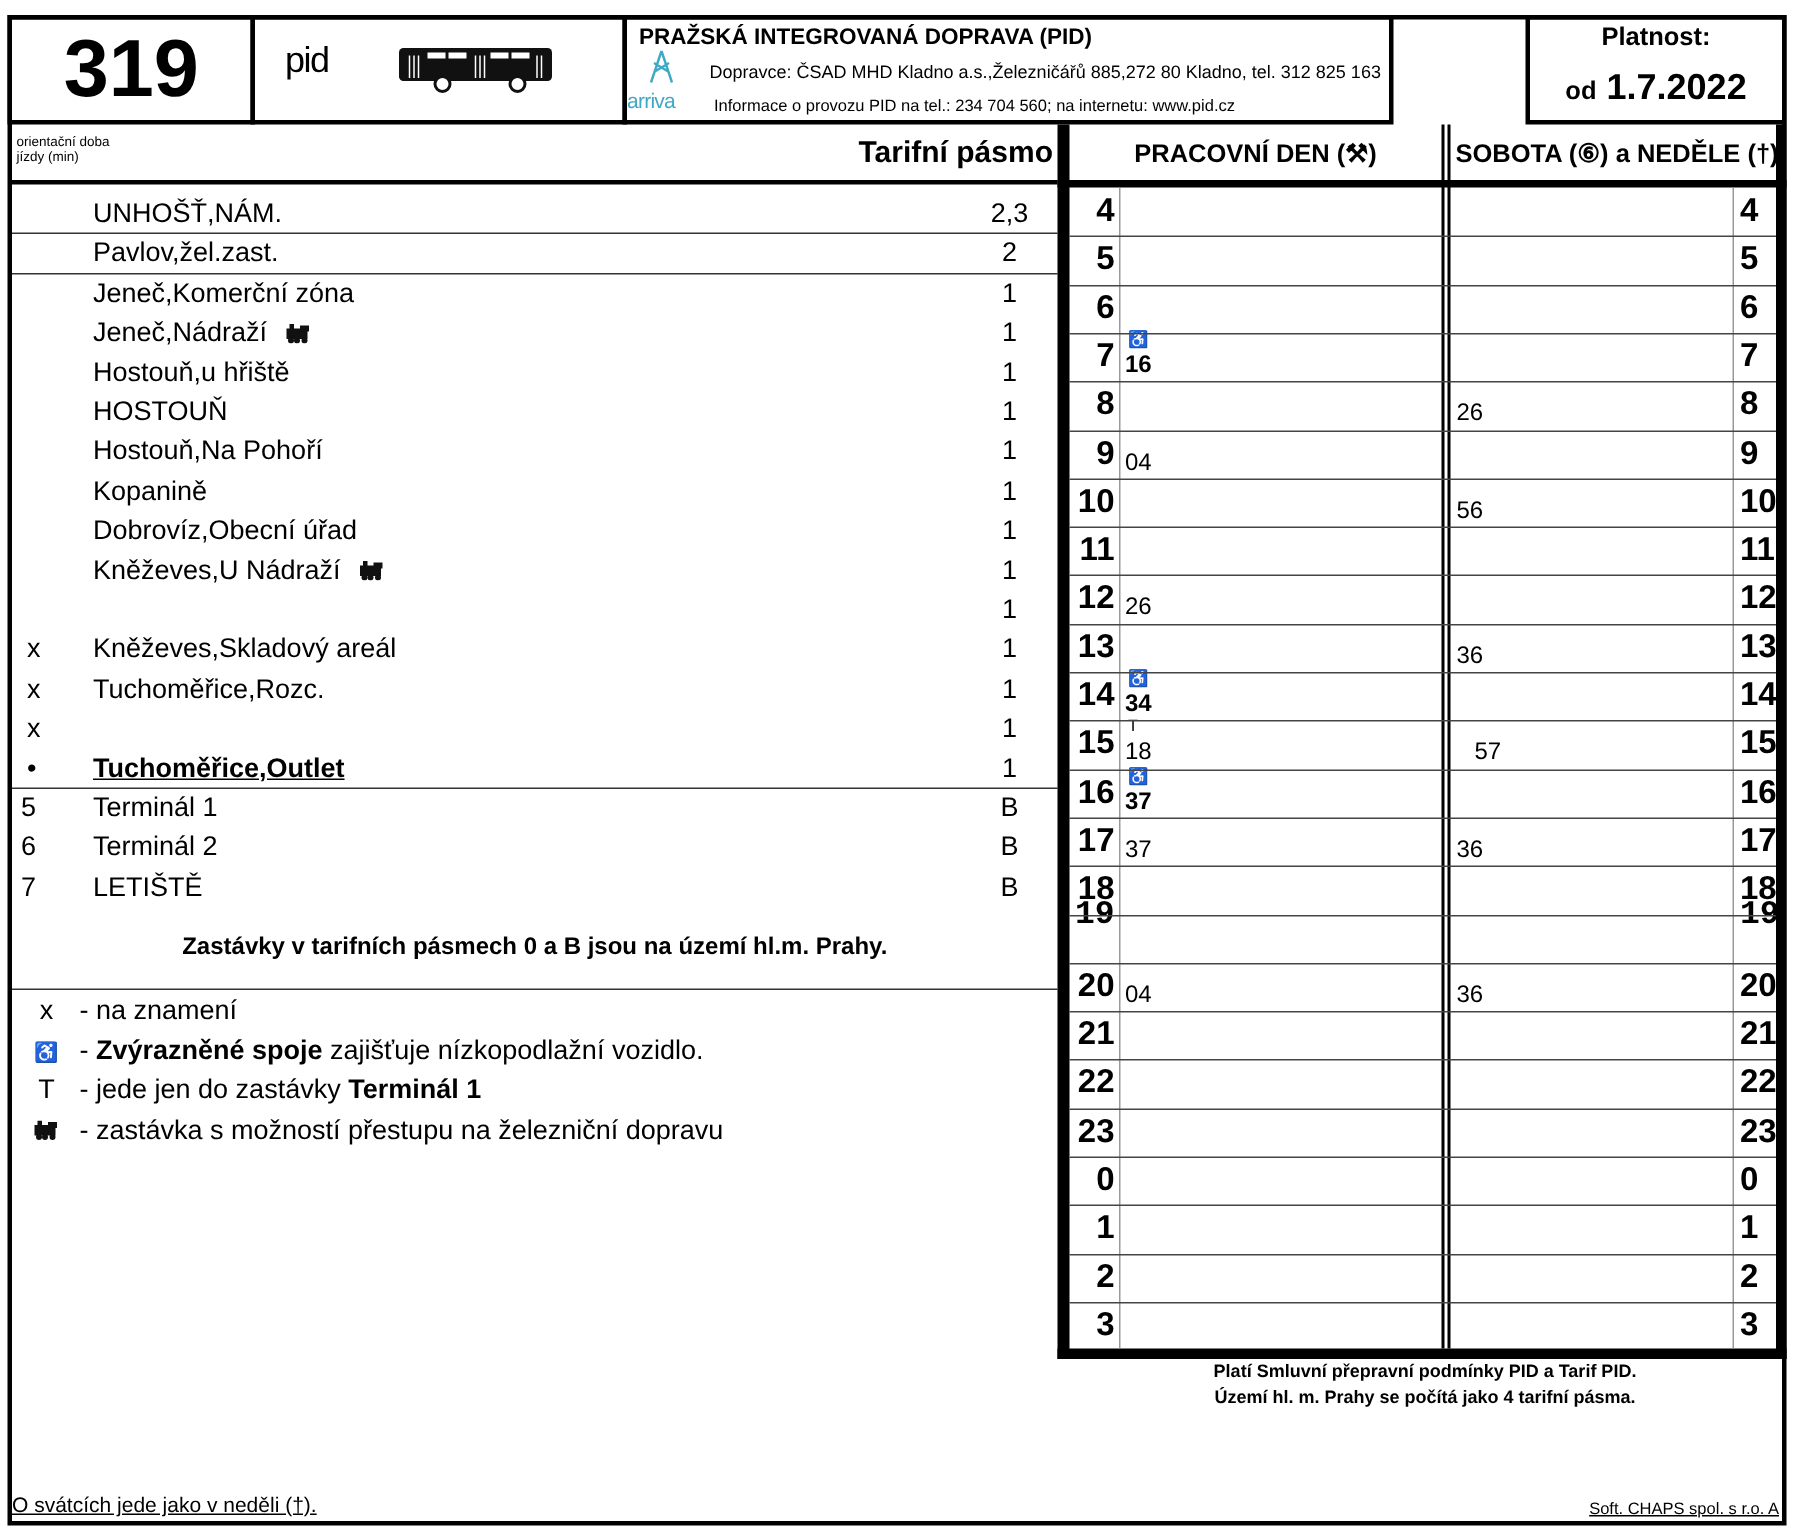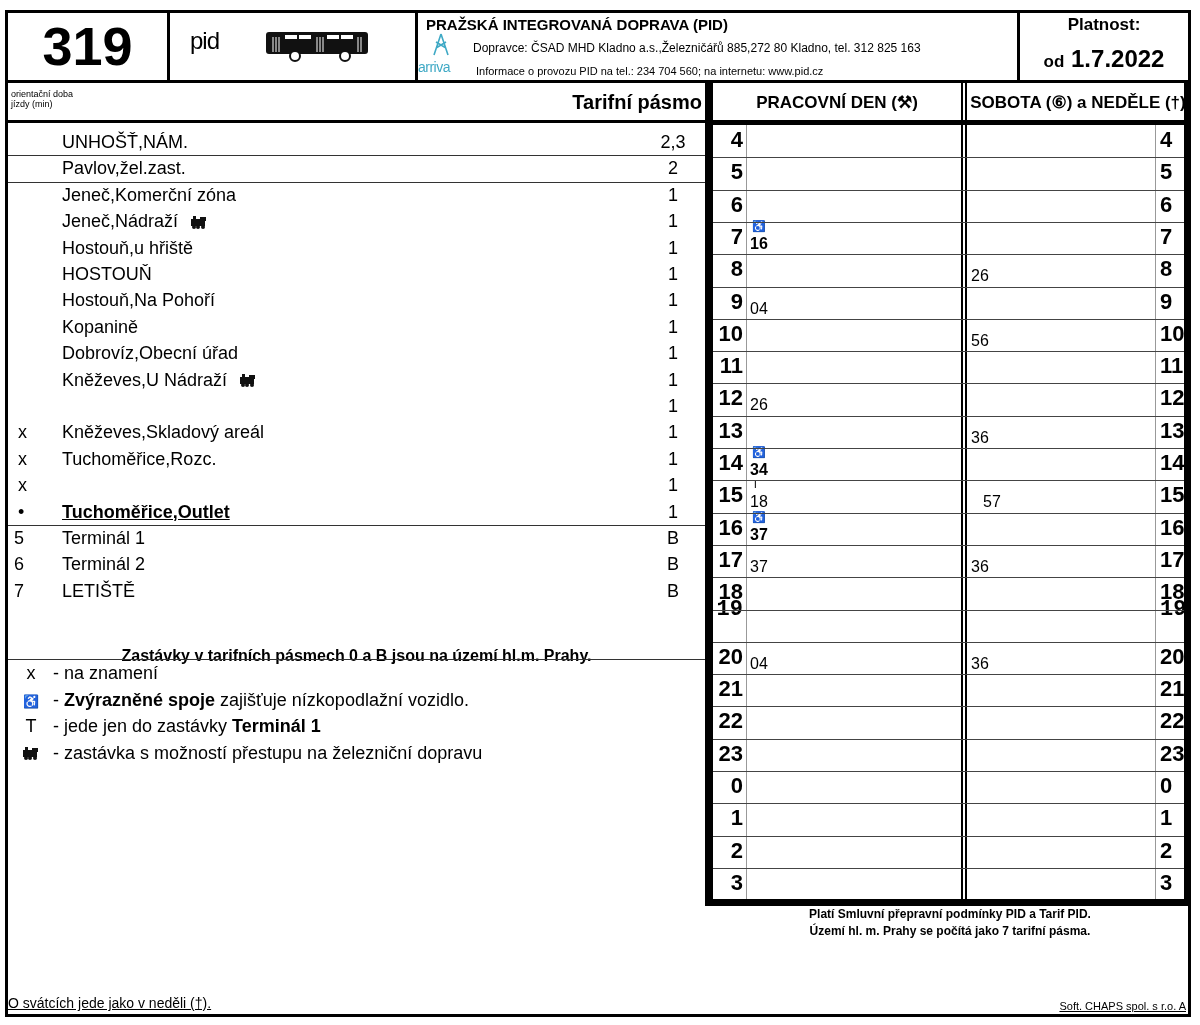--- a/index.html
+++ b/index.html
@@ -4,21 +4,21 @@
 <style>
   html, body { margin:0; padding:0; background:#fff; }
   body { width:1200px; height:1025px; position:relative; font-family:"Liberation Sans", sans-serif; color:#000; overflow:hidden; }
   .abs { position:absolute; }
   
   #frame { left:5px; top:10px; width:1186px; height:1007px; border:3px solid #000; box-sizing:border-box; }
   
   .hbox { position:absolute; border:3px solid #000; box-sizing:border-box; top:10px; height:73px; }
   #h-line { left:5px; width:165px; font-weight:bold; font-size:54px; text-align:center; line-height:66px; }
   #h-pid { left:167px; width:251px; }
-  #h-info { left:415px; width:605px; }
+  #h-info { left:415px; width:514px; }
   #h-valid { left:1017px; width:174px; text-align:center; }
   .pidlogo { position:absolute; left:20px; top:14px; font-weight:normal; font-size:24px; letter-spacing:-1px; }
   .bus { position:absolute; left:95px; top:16px; }
   .info-title { position:absolute; left:8px; top:3px; font-weight:bold; font-size:15px; }
   .info-l1 { position:absolute; left:55px; top:28px; font-size:12px; }
   .info-l2 { position:absolute; left:54px; top:52px; font-size:11px; }
   .arriva { position:absolute; left:0px; top:46px; font-size:14px; color:#3fa9c5; letter-spacing:-0.5px; }
   .arriva-mark { position:absolute; left:14px; top:20px; }
   .valid-l1 { font-weight:bold; font-size:17px; margin-top:2px; }
   .valid-l2 { font-weight:bold; font-size:24px; margin-top:10px; }
@@ -28,21 +28,21 @@
   .ori { position:absolute; left:3px; top:6px; font-size:9px; line-height:10px; }
   .tar-head { position:absolute; right:3px; top:8px; font-size:20px; font-weight:bold; }
   .stop-row { position:absolute; left:8px; width:697px; height:26.4px; font-size:18px; line-height:26px; }
   .stop-row .mark { position:absolute; left:10px; width:20px; }
   .stop-row .name { position:absolute; left:54px; }
   .stop-row .zone { position:absolute; right:12px; width:40px; text-align:center; }
   .stop-row.bold .name { font-weight:bold; text-decoration:underline; }
   .stop-row .time { position:absolute; left:6px; }
   .sep { position:absolute; left:8px; width:697px; height:1px; background:#333; }
   .train { display:inline-block; vertical-align:middle; margin-left:12px; }
-  .note-prague { left:8px; width:697px; top:623px; text-align:center; font-weight:bold; font-size:16px;margin-top:24px; }
+  .note-prague { left:8px; width:697px; top:623px; text-align:center; font-weight:bold; font-size:16px; }
   .legend-row { position:absolute; left:14px; font-size:18px; }
   .legend-row .lm { display:inline-block; width:34px; text-align:center; }
   
   #tt { left:705px; top:83px; width:486px; height:823px; }
   .tt-vline { position:absolute; background:#000; }
   .tt-head-wd { position:absolute; left:713px; top:88px; width:248px; text-align:center; font-weight:bold; font-size:17px; line-height:30px; }
   .tt-head-we { position:absolute; left:967px; top:88px; width:222px; text-align:center; font-weight:bold; font-size:17px; line-height:30px; white-space:nowrap; }
   .hour-row { position:absolute; left:713px; width:475px; height:32.4px; }
   .hr-l { position:absolute; left:0; width:33px; text-align:right; font-weight:bold; font-size:22px; line-height:30px; padding-right:3px; box-sizing:border-box; }
   .hr-r { position:absolute; left:444px; width:33px; text-align:left; font-weight:bold; font-size:22px; line-height:30px; padding-left:3px; box-sizing:border-box; }
@@ -401,21 +401,21 @@
     <div class="hour-row" style="top: 867.9px;">
       <span class="hr-l">3</span>
       <span class="hr-r" style="left:444px">3</span>
       <div class="mins" style="left:33px;top:0;height:32px;width:200px"></div>
       <div class="mins" style="left:254px;top:0;height:32px;width:200px"></div>
     </div>
   </div>
 
 <div class="footnote">
     <div>Platí Smluvní přepravní podmínky PID a Tarif PID.</div>
-    <div>Území hl. m. Prahy se počítá jako 7 tarifní pásma.</div>
+    <div>Území hl. m. Prahy se počítá jako 4 tarifní pásma.</div>
   </div>
 <div class="bottom-left">O svátcích jede jako v neděli (†).</div>
 <div class="bottom-right">Soft. CHAPS spol. s r.o.   A</div>
 
 <div class="tt-vline" style="left: 705px; top: 83px; width: 8px; height: 823px; background: rgb(0, 0, 0);"></div>
 <div class="tt-vline" style="left: 1184px; top: 83px; width: 7px; height: 823px; background: rgb(0, 0, 0);"></div>
 <div class="tt-vline" style="left: 705px; top: 899px; width: 486px; height: 7px; background: rgb(0, 0, 0);"></div>
 <div class="tt-vline" style="left: 705px; top: 120px; width: 486px; height: 5px; background: rgb(0, 0, 0);"></div>
 <div class="tt-vline" style="left: 961px; top: 83px; width: 2px; height: 816px; background: rgb(0, 0, 0);"></div>
 <div class="tt-vline" style="left: 965px; top: 83px; width: 2px; height: 816px; background: rgb(0, 0, 0);"></div>

